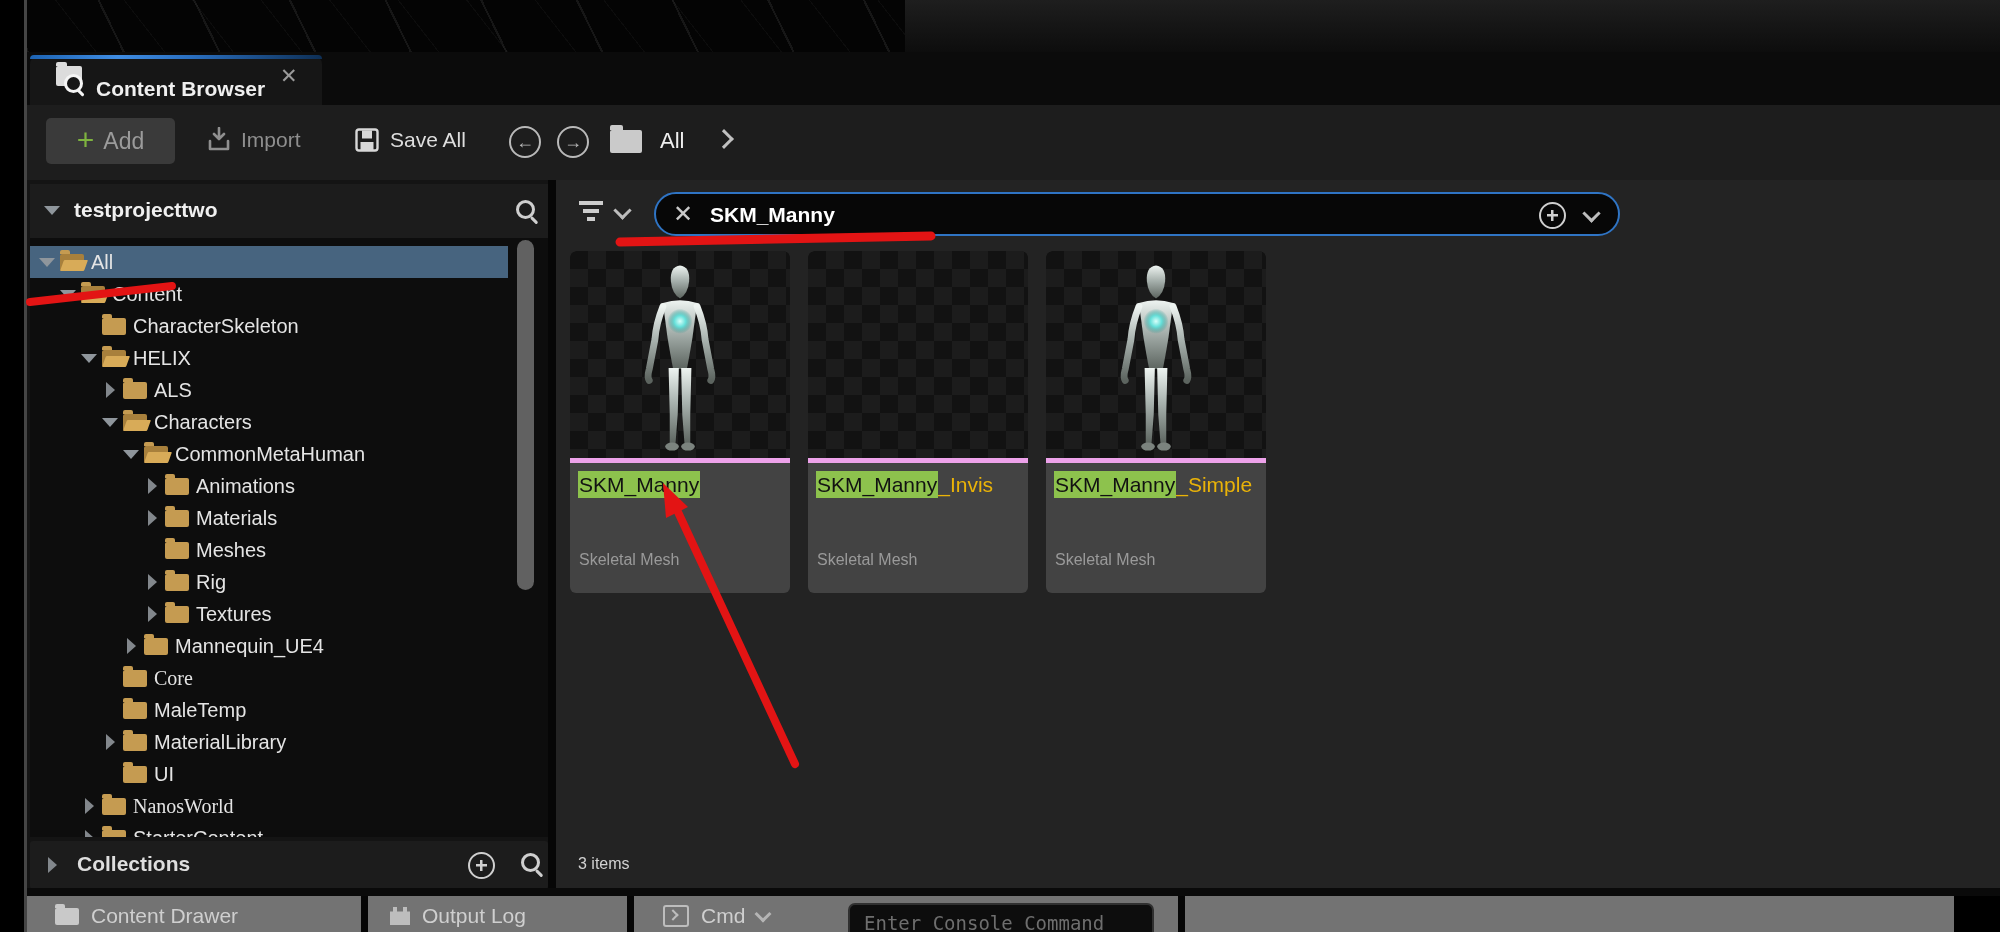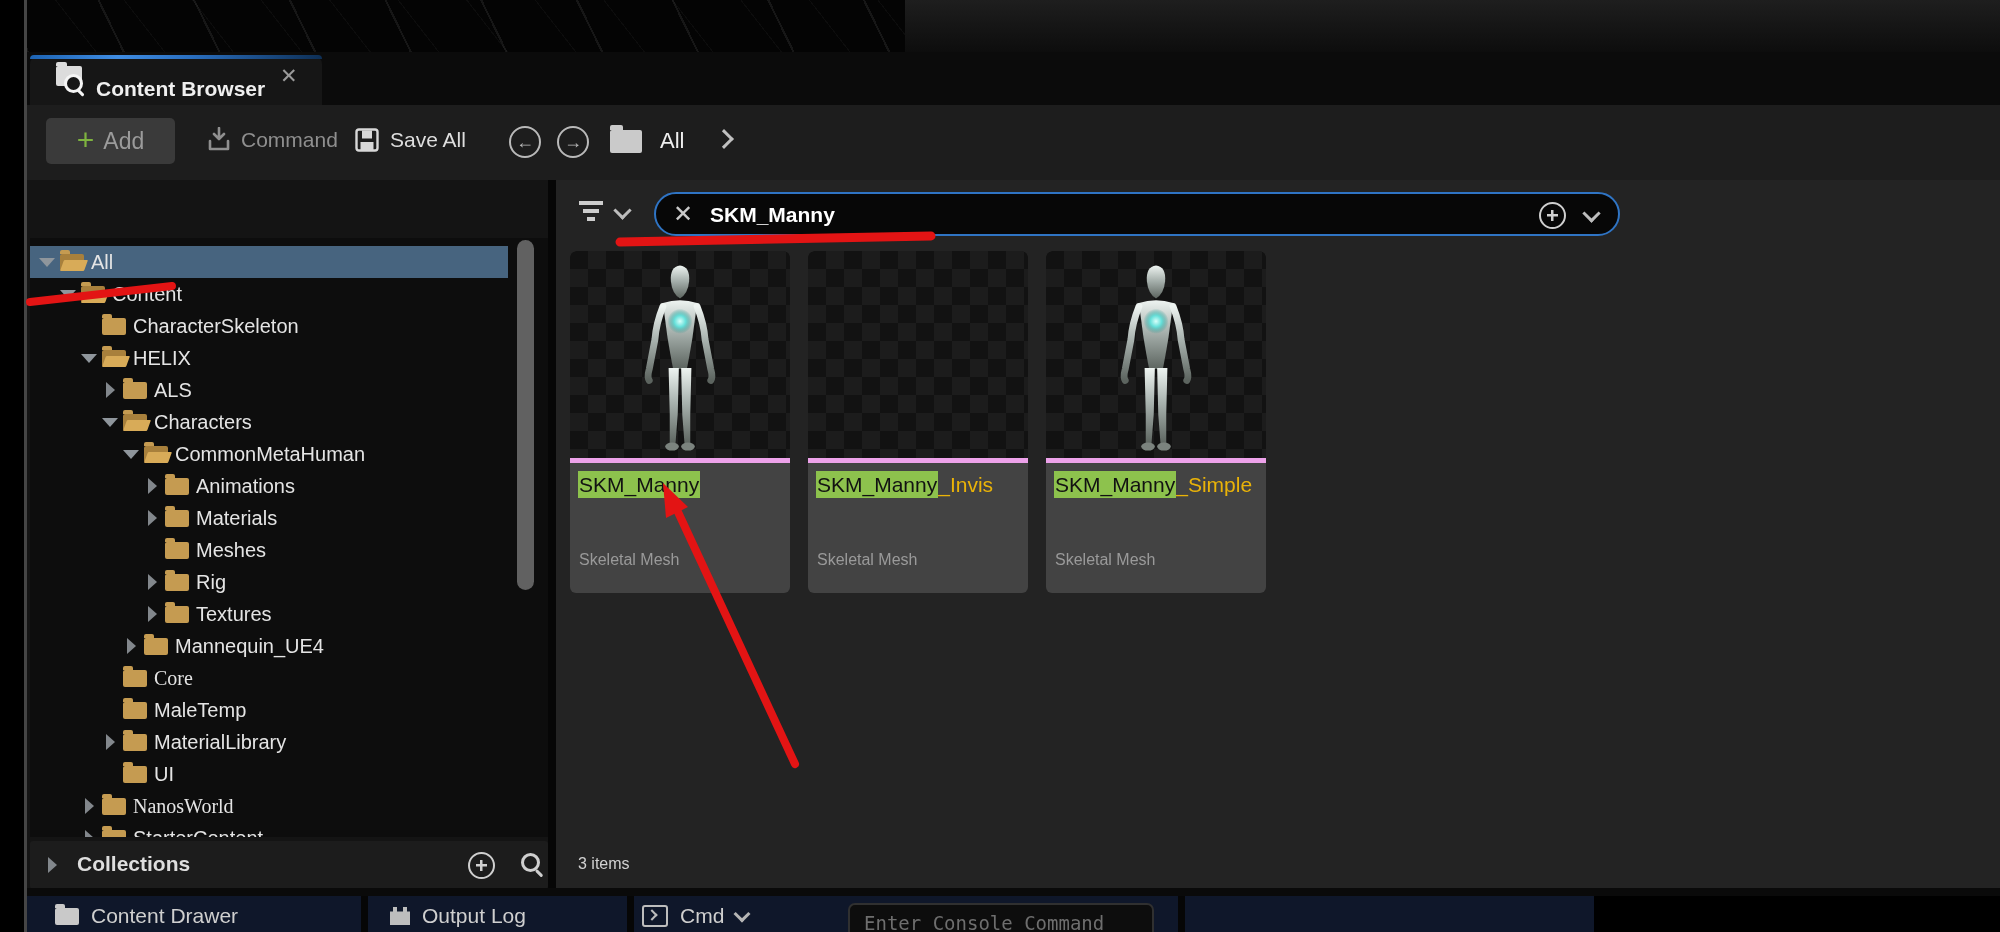--- a/index.html
+++ b/index.html
@@ -99,25 +99,25 @@
   .typebar{width:220px;height:5px;background:#eda2ea;}
   .tinfo{position:relative;height:130px;}
   .aname{position:absolute;left:8px;top:10px;font-size:21px;font-weight:500;white-space:nowrap;}
   .aname .hl{background:#8dc24d;color:#121212;padding:2px 1px;}
   .aname .sfx{color:#eab308;}
   .atype{position:absolute;left:9px;top:88px;font-size:16px;color:#9a9a9a;}
   #items-count{position:absolute;left:22px;top:675px;font-size:16px;color:#d2d2d2;}
 
   
   #bottomseam{left:27px;top:888px;width:1973px;height:8px;background:#0a0a0a;}
-  #statusbar{left:27px;top:896px;width:1567px;height:36px;background:#0f172a;}
+  #statusbar{left:27px;top:896px;width:1927px;height:36px;background:#737373;}
   .sb-item{position:absolute;display:flex;align-items:center;gap:12px;font-size:21px;color:#cfcfcf;top:8px;}
   #sb-drawer{left:28px;}
   #sb-output{left:363px;}
-  #sb-cmd{left:615px;justify-content:space-between;}
+  #sb-cmd{left:636px;justify-content:space-between;}
   .sbfolder{position:relative;width:24px;height:17px;background:#c9c9c9;border-radius:2px;}
   .sbfolder::before{content:"";position:absolute;top:-4px;left:0;width:10px;height:4px;background:#c9c9c9;border-radius:2px 2px 0 0;}
   .sb-log-icon{width:20px;height:18px;background:#bdbdbd;
     clip-path:polygon(0 25%,15% 25%,15% 0,35% 0,35% 25%,65% 25%,65% 0,85% 0,85% 25%,100% 25%,100% 100%,0 100%);}
   .sb-cmd-icon{width:22px;height:18px;border:2px solid #bdbdbd;border-radius:3px;position:relative;}
   .sb-cmd-icon::before{content:"";position:absolute;left:4px;top:4px;width:6px;height:6px;border-right:2px solid #bdbdbd;border-bottom:2px solid #bdbdbd;transform:rotate(-45deg);}
   .sb-chev{width:9px;height:9px;border-right:3px solid #b5b5b5;border-bottom:3px solid #b5b5b5;transform:rotate(45deg);margin-top:-4px;}
   .sb-gap{position:absolute;top:0;width:7px;height:36px;background:#060606;}
   #console-input{position:absolute;left:821px;top:7px;width:306px;height:40px;background:#0d0d0d;border:2px solid #303030;
     border-radius:7px;color:#6e6e6e;font-family:"DejaVu Sans Mono",monospace;font-size:19px;padding:0 14px;box-sizing:border-box;outline:none;}
@@ -144,21 +144,21 @@
 
   <div class="abs" id="toolbar">
     <div id="add-btn">
       <span class="plus">+</span>
       <span class="lbl">Add</span>
     </div>
     <div class="tbtn" id="import-btn">
       <svg width="24" height="26" viewBox="0 0 24 26">
         <path d="M12 1 v10 M7 7 l5 5 5-5 M3 14 v8 h18 v-8" stroke="#8f8f8f" stroke-width="2.6" fill="none" stroke-linecap="round" stroke-linejoin="round"></path>
       </svg>
-      <span>Command</span>
+      <span>Import</span>
     </div>
     <div class="tbtn" id="saveall-btn">
       <svg width="26" height="26" viewBox="0 0 26 26">
         <rect x="2.5" y="2.5" width="21" height="21" rx="2.5" stroke="#d8d8d8" stroke-width="2.4" fill="none"></rect>
         <rect x="8" y="3.5" width="10" height="8" fill="#d8d8d8"></rect>
         <rect x="6.5" y="15" width="13" height="8" fill="#d8d8d8"></rect>
       </svg>
       <span>Save All</span>
     </div>
     <div class="navcirc" id="nav-back">
@@ -166,20 +166,25 @@
     </div>
     <div class="navcirc" id="nav-fwd">
       <span>→</span>
     </div>
     <div class="bcfolder"></div>
     <div class="abs" id="bc-all">All</div>
     <div class="abs" id="bc-chev"></div>
   </div>
 
   <div class="abs" id="sidebar"></div>
+  <div class="abs" id="side-header">
+    <div class="tri-down"></div>
+    <div id="proj-name">testprojecttwo</div>
+    <div class="mag" id="side-search"></div>
+  </div>
   <div class="abs" id="tree">
       <div class="trow sel" style="padding-left: 8px;">
         <span class="exp">
           <span class="tri-down"></span>
         </span>
         <span class="folder open"></span>
         <span class="lbl">All</span>
       </div>
       <div class="trow" style="padding-left: 29px;">
         <span class="exp">

